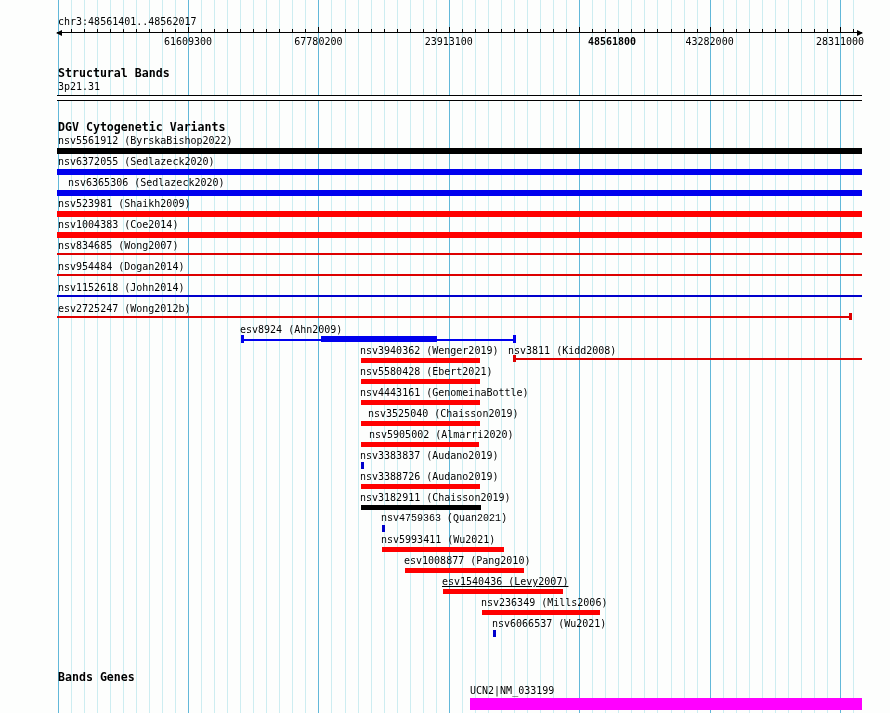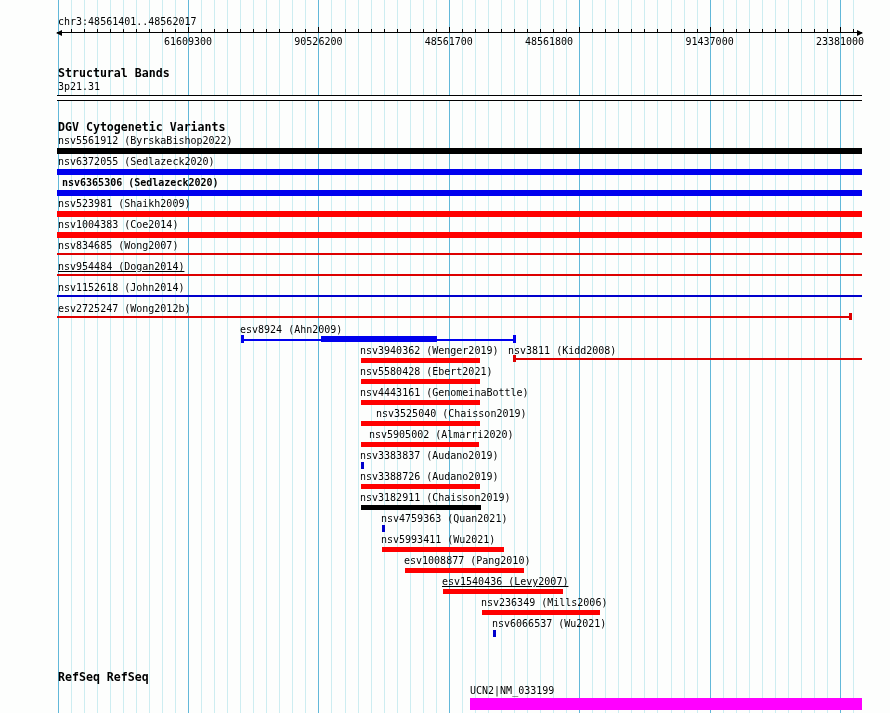--- a/index.html
+++ b/index.html
@@ -151,95 +151,95 @@
         <div class="tick" style="left: 748.7px; top: 29px; height: 3px;"></div>
         <div class="tick" style="left: 761.8px; top: 29px; height: 3px;"></div>
         <div class="tick" style="left: 774.8px; top: 29px; height: 3px;"></div>
         <div class="tick" style="left: 787.8px; top: 29px; height: 3px;"></div>
         <div class="tick" style="left: 800.9px; top: 29px; height: 3px;"></div>
         <div class="tick" style="left: 813.9px; top: 29px; height: 3px;"></div>
         <div class="tick" style="left: 827px; top: 29px; height: 3px;"></div>
         <div class="tick" style="left: 840px; top: 27px; height: 5px;"></div>
         <div class="tick" style="left: 853px; top: 29px; height: 3px;"></div>
         <div class="ticklabel" style="left: 188px; top: 36px;">61609300</div>
-        <div class="ticklabel" style="left: 318.4px; top: 36px;">90526200</div>
-        <div class="ticklabel" style="left: 448.8px; top: 36px;">48561700</div>
-        <div class="ticklabel" style="left: 549px; top: 36px;">48561800</div>
-        <div class="ticklabel" style="left: 709.6px; top: 36px;">91437000</div>
-        <div class="ticklabel" style="left: 840px; top: 36px;">23381000</div>
+        <div class="ticklabel" style="left: 318.4px; top: 36px;">67780200</div>
+        <div class="ticklabel" style="left: 448.8px; top: 36px;">23913100</div>
+        <div class="ticklabel" style="left: 612px; top: 36px; font-weight: bold;">48561800</div>
+        <div class="ticklabel" style="left: 709.6px; top: 36px;">43282000</div>
+        <div class="ticklabel" style="left: 840px; top: 36px;">28311000</div>
       </div>
   </div>
 
   <div class="abs">
     <div class="hdr" style="left:58px;top:67px;">Structural Bands</div>
     <div class="txt" style="left:58px;top:81px;">3p21.31</div>
     <div class="bandrect" id="cytoband-rect" style="top: 95px; height: 4px; left: 57px; width: 805px;"></div>
   </div>
 
   <div class="abs">
     <div class="hdr" style="left:58px;top:121px;">DGV Cytogenetic Variants</div>
     <div id="dgv-rows">
         <div class="txt" style="left: 58px; top: 135px;">nsv5561912 (ByrskaBishop2022)</div>
         <div class="bar" style="left: 57px; top: 148px; width: 805px; height: 6px; background: rgb(0, 0, 0);"></div>
         <div class="txt" style="left: 58px; top: 156px;">nsv6372055 (Sedlazeck2020)</div>
         <div class="bar" style="left: 57px; top: 169px; width: 805px; height: 6px; background: rgb(0, 0, 238);"></div>
-        <div class="txt" style="left: 62px; top: 177px; font-weight: bold;">nsv6365306 (Sedlazeck2020)</div>
+        <div class="txt" style="left: 68px; top: 177px;">nsv6365306 (Sedlazeck2020)</div>
         <div class="bar" style="left: 57px; top: 190px; width: 805px; height: 6px; background: rgb(0, 0, 238);"></div>
         <div class="txt" style="left: 58px; top: 198px;">nsv523981 (Shaikh2009)</div>
         <div class="bar" style="left: 57px; top: 211px; width: 805px; height: 6px; background: rgb(255, 0, 0);"></div>
         <div class="txt" style="left: 58px; top: 219px;">nsv1004383 (Coe2014)</div>
         <div class="bar" style="left: 57px; top: 232px; width: 805px; height: 6px; background: rgb(255, 0, 0);"></div>
         <div class="txt" style="left: 58px; top: 240px;">nsv834685 (Wong2007)</div>
         <div class="bar" style="left: 57px; top: 253px; width: 805px; height: 2px; background: rgb(221, 0, 0);"></div>
-        <div class="txt" style="left: 58px; top: 261px; text-decoration: underline;">nsv954484 (Dogan2014)</div>
+        <div class="txt" style="left: 58px; top: 261px;">nsv954484 (Dogan2014)</div>
         <div class="bar" style="left: 57px; top: 274px; width: 805px; height: 2px; background: rgb(221, 0, 0);"></div>
         <div class="txt" style="left: 58px; top: 282px;">nsv1152618 (John2014)</div>
         <div class="bar" style="left: 57px; top: 295px; width: 805px; height: 2px; background: rgb(0, 0, 204);"></div>
         <div class="txt" style="left: 58px; top: 303px;">esv2725247 (Wong2012b)</div>
         <div class="bar" style="left: 57px; top: 316px; width: 794px; height: 2px; background: rgb(221, 0, 0);"></div>
         <div class="bar" style="left: 849px; top: 313px; width: 3px; height: 7px; background: rgb(221, 0, 0);"></div>
         <div class="txt" style="left: 240px; top: 324px;">esv8924 (Ahn2009)</div>
         <div class="bar" style="left: 241px; top: 339px; width: 274px; height: 2px; background: rgb(0, 0, 238);"></div>
         <div class="bar" style="left: 321px; top: 336px; width: 116px; height: 6px; background: rgb(0, 0, 238);"></div>
         <div class="bar" style="left: 241px; top: 335px; width: 3px; height: 8px; background: rgb(0, 0, 238);"></div>
         <div class="bar" style="left: 513px; top: 335px; width: 3px; height: 8px; background: rgb(0, 0, 238);"></div>
         <div class="txt" style="left: 360px; top: 345px;">nsv3940362 (Wenger2019)</div>
         <div class="bar" style="left: 361px; top: 358px; width: 119px; height: 5px; background: rgb(255, 0, 0);"></div>
         <div class="txt" style="left: 508px; top: 345px;">nsv3811 (Kidd2008)</div>
         <div class="bar" style="left: 513px; top: 358px; width: 349px; height: 2px; background: rgb(221, 0, 0);"></div>
         <div class="bar" style="left: 513px; top: 355px; width: 3px; height: 7px; background: rgb(221, 0, 0);"></div>
         <div class="txt" style="left: 360px; top: 366px;">nsv5580428 (Ebert2021)</div>
         <div class="bar" style="left: 361px; top: 379px; width: 119px; height: 5px; background: rgb(255, 0, 0);"></div>
         <div class="txt" style="left: 360px; top: 387px;">nsv4443161 (GenomeinaBottle)</div>
         <div class="bar" style="left: 361px; top: 400px; width: 119px; height: 5px; background: rgb(255, 0, 0);"></div>
-        <div class="txt" style="left: 376px; top: 408px;">nsv3525040 (Chaisson2019)</div>
+        <div class="txt" style="left: 368px; top: 408px;">nsv3525040 (Chaisson2019)</div>
         <div class="bar" style="left: 361px; top: 421px; width: 119px; height: 5px; background: rgb(255, 0, 0);"></div>
         <div class="txt" style="left: 369px; top: 429px;">nsv5905002 (Almarri2020)</div>
         <div class="bar" style="left: 361px; top: 442px; width: 118px; height: 5px; background: rgb(255, 0, 0);"></div>
         <div class="txt" style="left: 360px; top: 450px;">nsv3383837 (Audano2019)</div>
         <div class="bar" style="left: 361px; top: 462px; width: 3px; height: 7px; background: rgb(0, 0, 204);"></div>
         <div class="txt" style="left: 360px; top: 471px;">nsv3388726 (Audano2019)</div>
         <div class="bar" style="left: 361px; top: 484px; width: 119px; height: 5px; background: rgb(255, 0, 0);"></div>
         <div class="txt" style="left: 360px; top: 492px;">nsv3182911 (Chaisson2019)</div>
         <div class="bar" style="left: 361px; top: 505px; width: 120px; height: 5px; background: rgb(0, 0, 0);"></div>
-        <div class="txt" style="left: 381px; top: 513px;">nsv4759363 (Quan2021)</div>
+        <div class="txt" style="left: 381px; top: 513px; font-family: Liberation Mono, monospace;">nsv4759363 (Quan2021)</div>
         <div class="bar" style="left: 382px; top: 525px; width: 3px; height: 7px; background: rgb(0, 0, 204);"></div>
         <div class="txt" style="left: 381px; top: 534px;">nsv5993411 (Wu2021)</div>
         <div class="bar" style="left: 382px; top: 547px; width: 122px; height: 5px; background: rgb(255, 0, 0);"></div>
         <div class="txt" style="left: 404px; top: 555px;">esv1008877 (Pang2010)</div>
         <div class="bar" style="left: 405px; top: 568px; width: 119px; height: 5px; background: rgb(255, 0, 0);"></div>
         <div class="txt" style="left: 442px; top: 576px; text-decoration: underline;">esv1540436 (Levy2007)</div>
         <div class="bar" style="left: 443px; top: 589px; width: 120px; height: 5px; background: rgb(255, 0, 0);"></div>
         <div class="txt" style="left: 481px; top: 597px;">nsv236349 (Mills2006)</div>
         <div class="bar" style="left: 482px; top: 610px; width: 118px; height: 5px; background: rgb(255, 0, 0);"></div>
         <div class="txt" style="left: 492px; top: 618px;">nsv6066537 (Wu2021)</div>
         <div class="bar" style="left: 493px; top: 630px; width: 3px; height: 7px; background: rgb(0, 0, 204);"></div>
       </div>
   </div>
 
   <div class="abs">
-    <div class="hdr" style="left:58px;top:671px;">RefSeq RefSeq</div>
+    <div class="hdr" style="left:58px;top:671px;">Bands Genes</div>
     <div id="refseq-rows">
         <div class="txt" style="left: 470px; top: 685px; text-align: center;">UCN2|NM_033199</div>
         <div class="bar" style="left: 470px; top: 698px; width: 392px; height: 12px; background: rgb(255, 0, 255);"></div>
       </div>
   </div>
 </div>
 
 </body></html>

